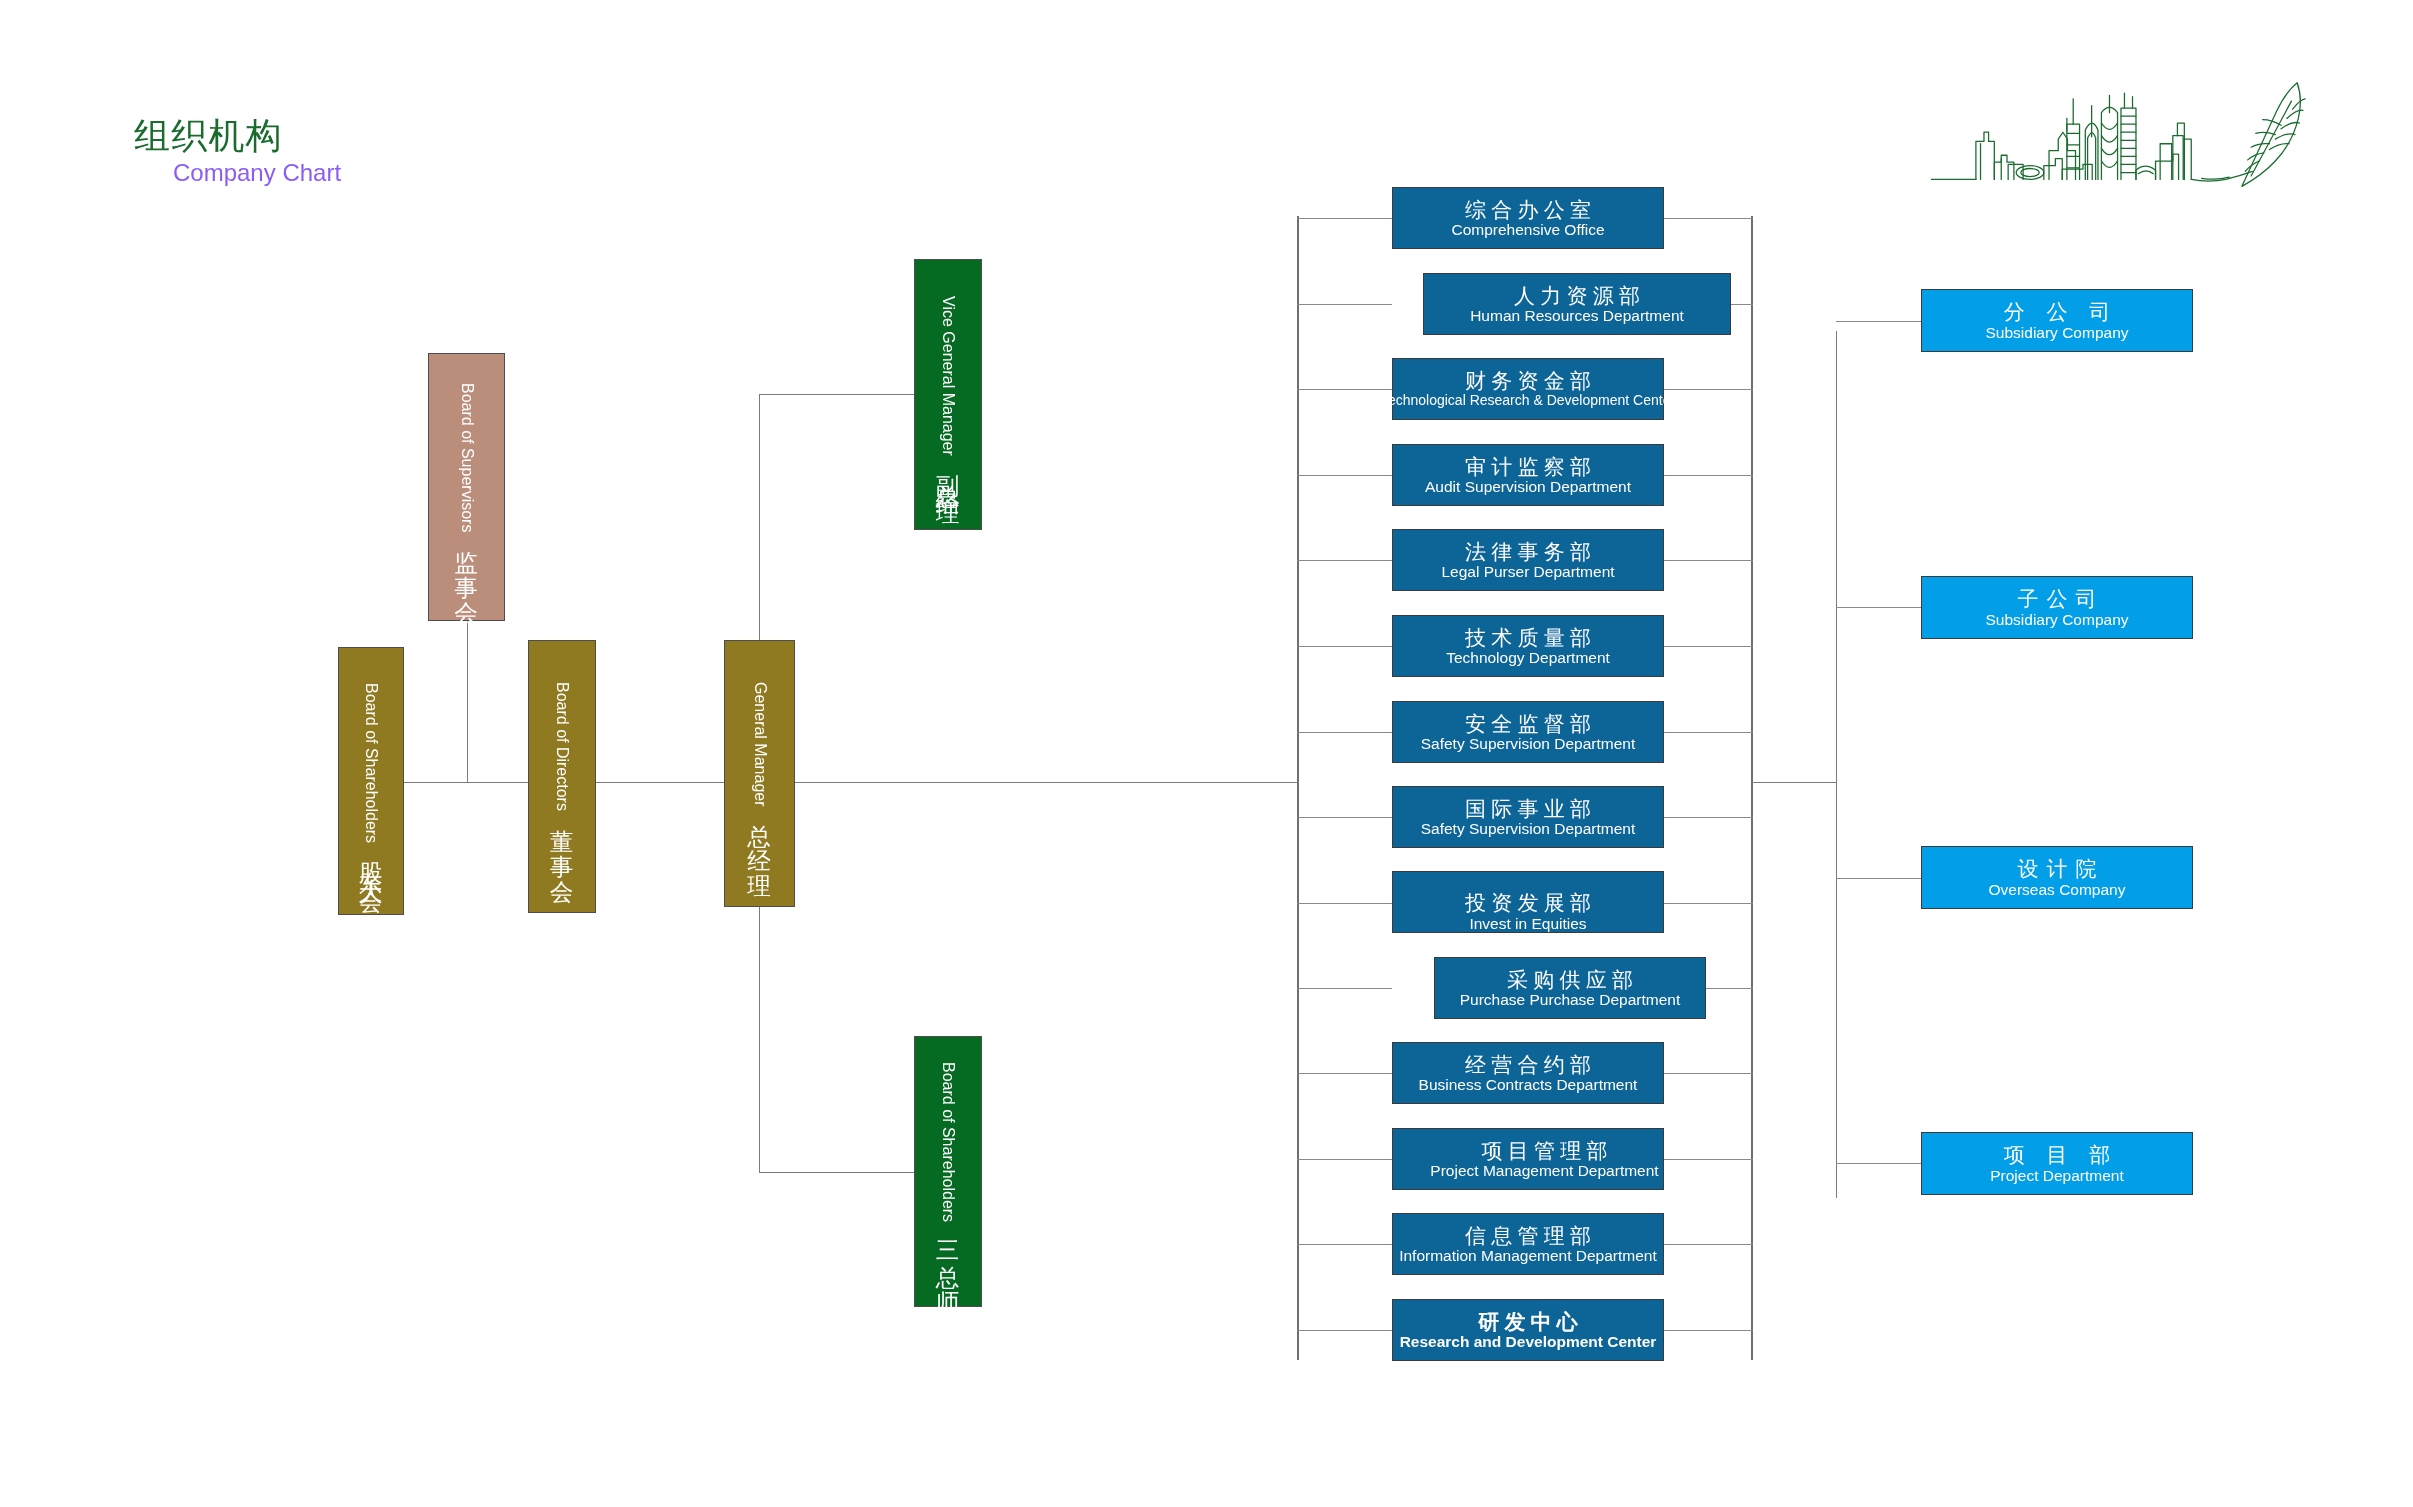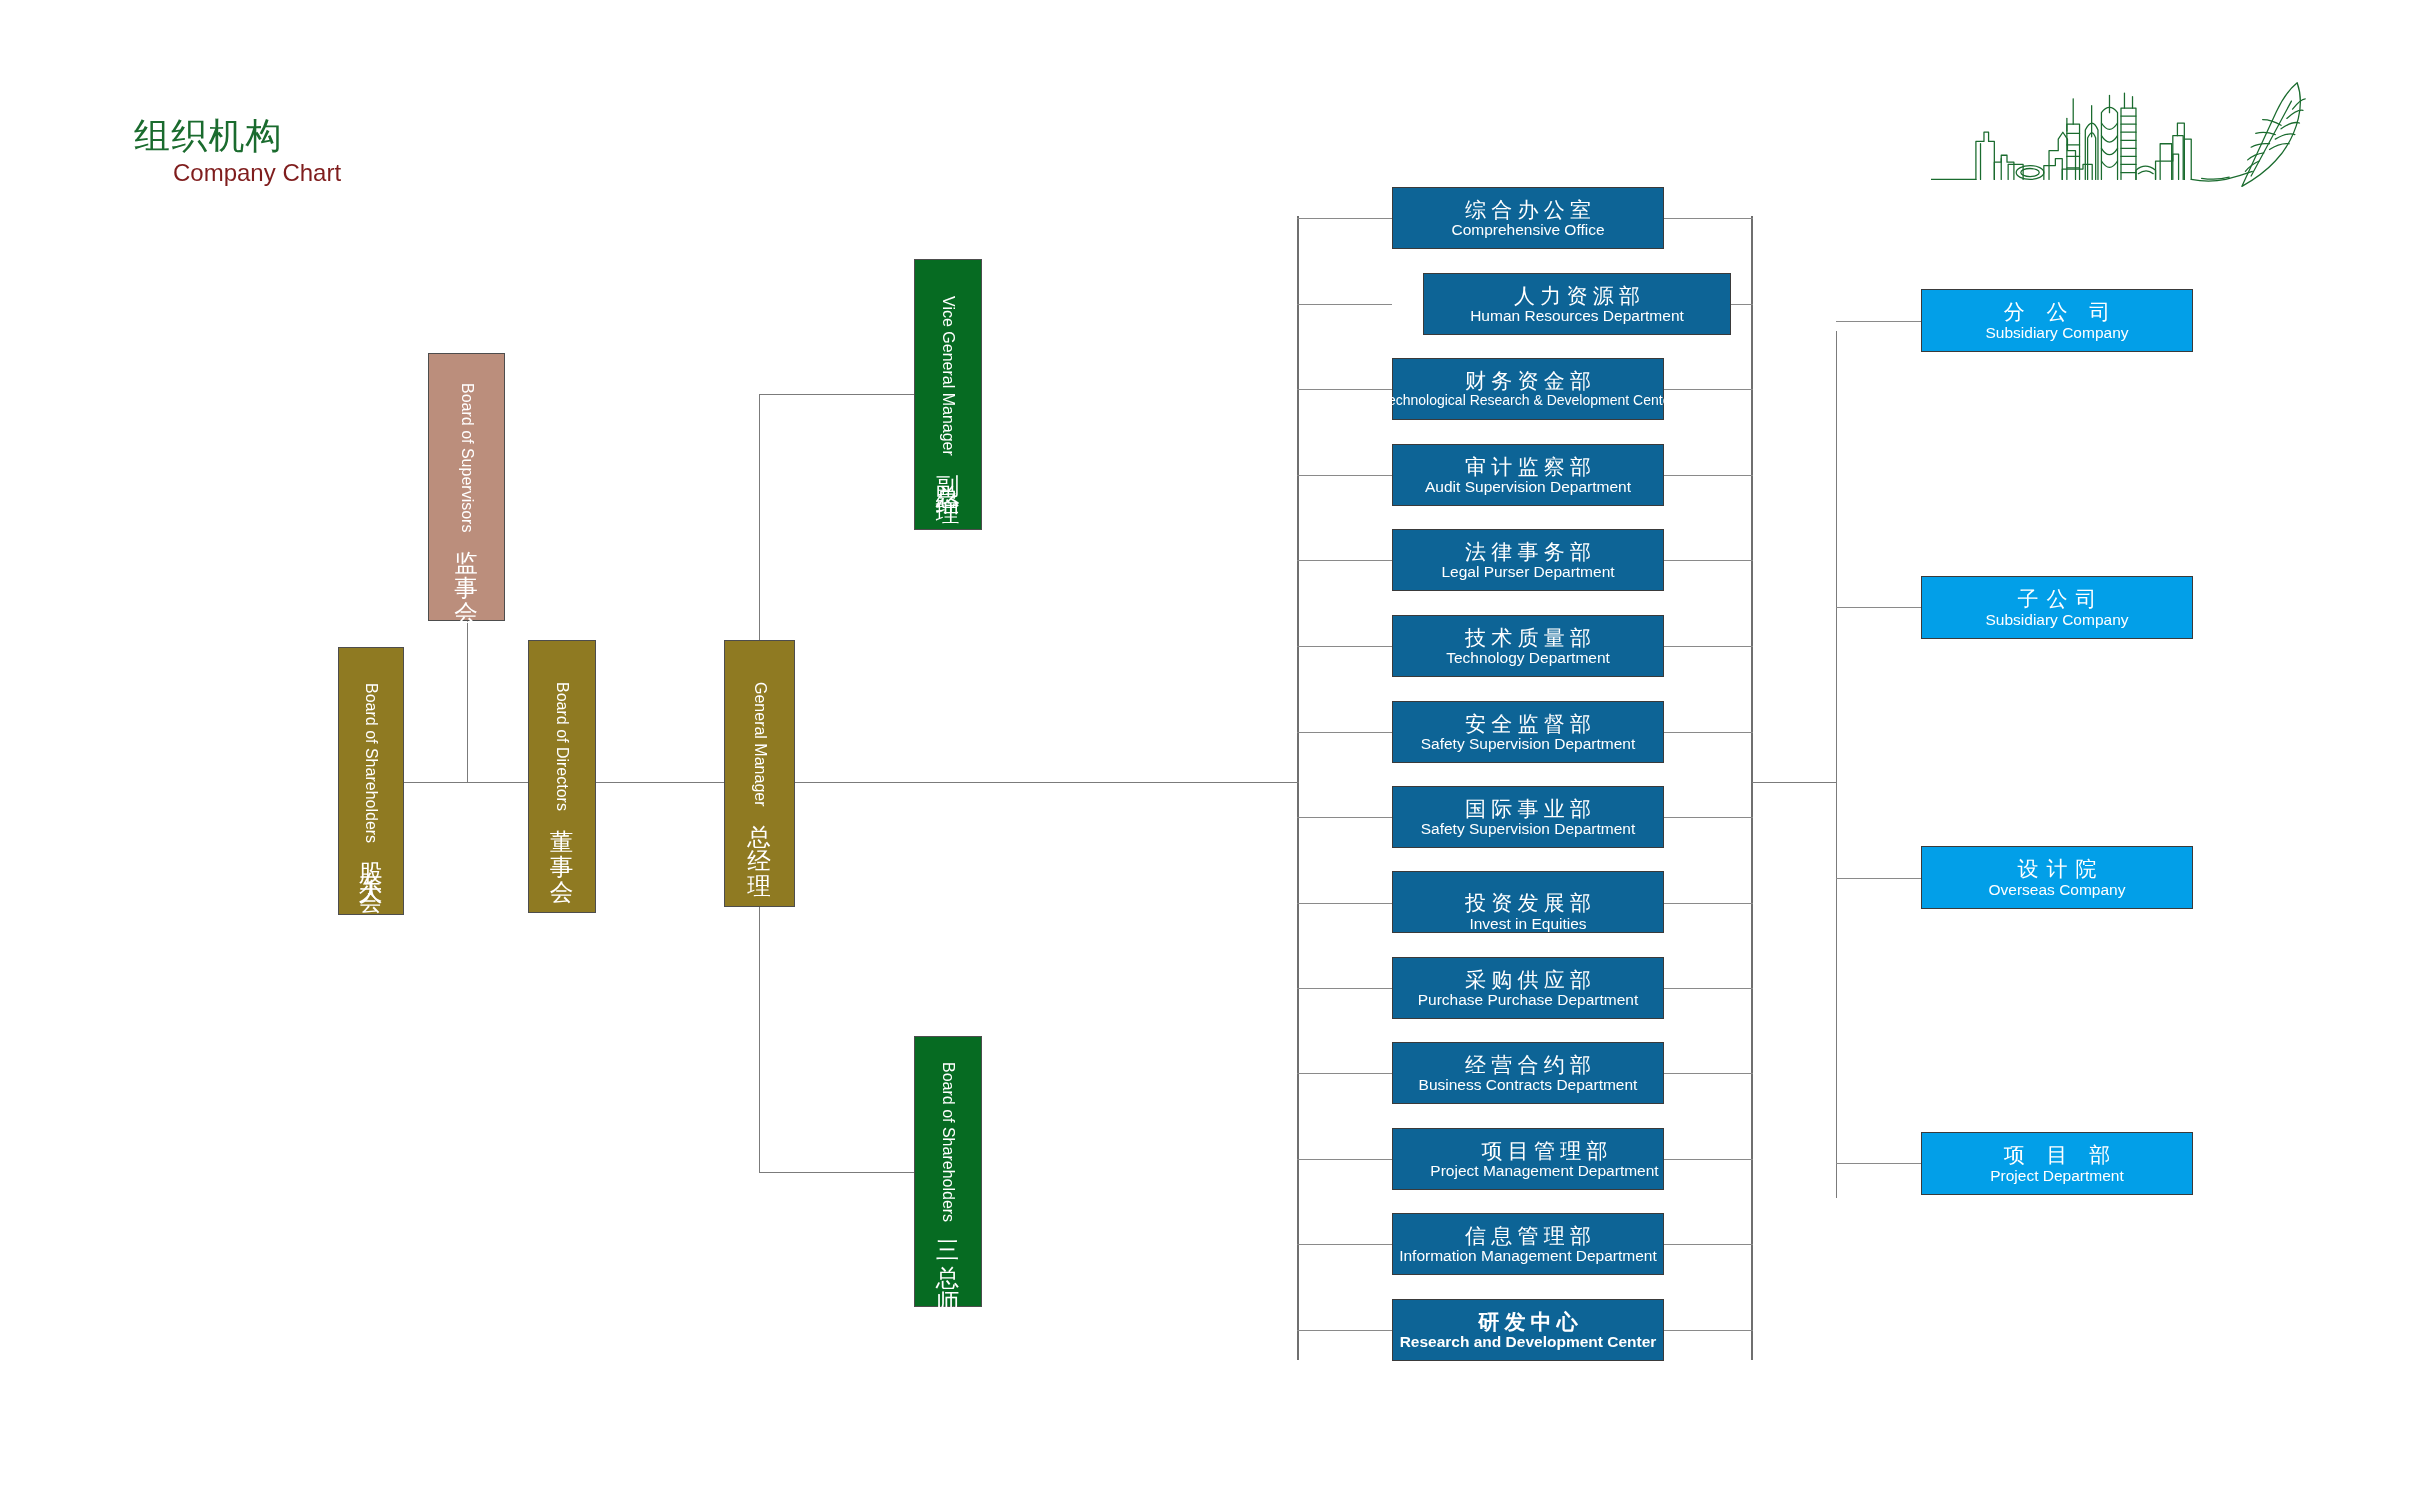--- a/index.html
+++ b/index.html
@@ -3,21 +3,21 @@
 <meta charset="utf-8">
 <style>
   html,body{margin:0;padding:0;background:#ffffff;}
   body{width:2413px;height:1507px;position:relative;overflow:hidden;
        font-family:"Liberation Sans","DejaVu Sans",sans-serif;}
   .stage{position:absolute;left:0;top:0;width:2413px;height:1507px;background:#fff;}
 
   
   #title-block{position:absolute;left:134px;top:118px;}
   #title-cn{font-size:36px;color:#1a6b2e;letter-spacing:1.2px;line-height:1;font-weight:400;}
-  #title-en{font-size:24px;color:#7f1d1d;margin-left:39px;margin-top:7px;line-height:1;}
+  #title-en{font-size:24px;color:#8b5cf6;margin-left:39px;margin-top:7px;line-height:1;}
 
   
   #logo{position:absolute;left:1931px;top:63px;width:380px;height:173px;}
   #logo svg{display:block;width:100%;height:100%;}
 
   
   .ln{position:absolute;background:#7b7b7b;}
   .lnh{height:1.2px;}
   .lnv{width:1.2px;}
   .lnh-thin{height:1.2px;background:#8a8a8a;}
@@ -246,21 +246,21 @@
         <div class="den">Safety Supervision Department</div>
       </div>
       <div class="dbox" style="left: 1392px; top: 786px; width: 272px; height: 62px;">
         <div class="dcn">国际事业部</div>
         <div class="den">Safety Supervision Department</div>
       </div>
       <div class="dbox" style="left: 1392px; top: 871px; width: 272px; height: 62px; justify-content: flex-end;">
         <div class="dcn">投资发展部</div>
         <div class="den">Invest in Equities</div>
       </div>
-      <div class="dbox" style="left: 1392px; top: 957px; width: 272px; height: 62px;">
+      <div class="dbox" style="left: 1434px; top: 957px; width: 272px; height: 62px;">
         <div class="dcn">采购供应部</div>
         <div class="den">Purchase Purchase Department</div>
       </div>
       <div class="dbox" style="left: 1392px; top: 1042px; width: 272px; height: 62px;">
         <div class="dcn">经营合约部</div>
         <div class="den">Business Contracts Department</div>
       </div>
       <div class="dbox" style="left: 1392px; top: 1128px; width: 272px; height: 62px; padding-left: 33px;">
         <div class="dcn">项目管理部</div>
         <div class="den">Project Management Department</div>

